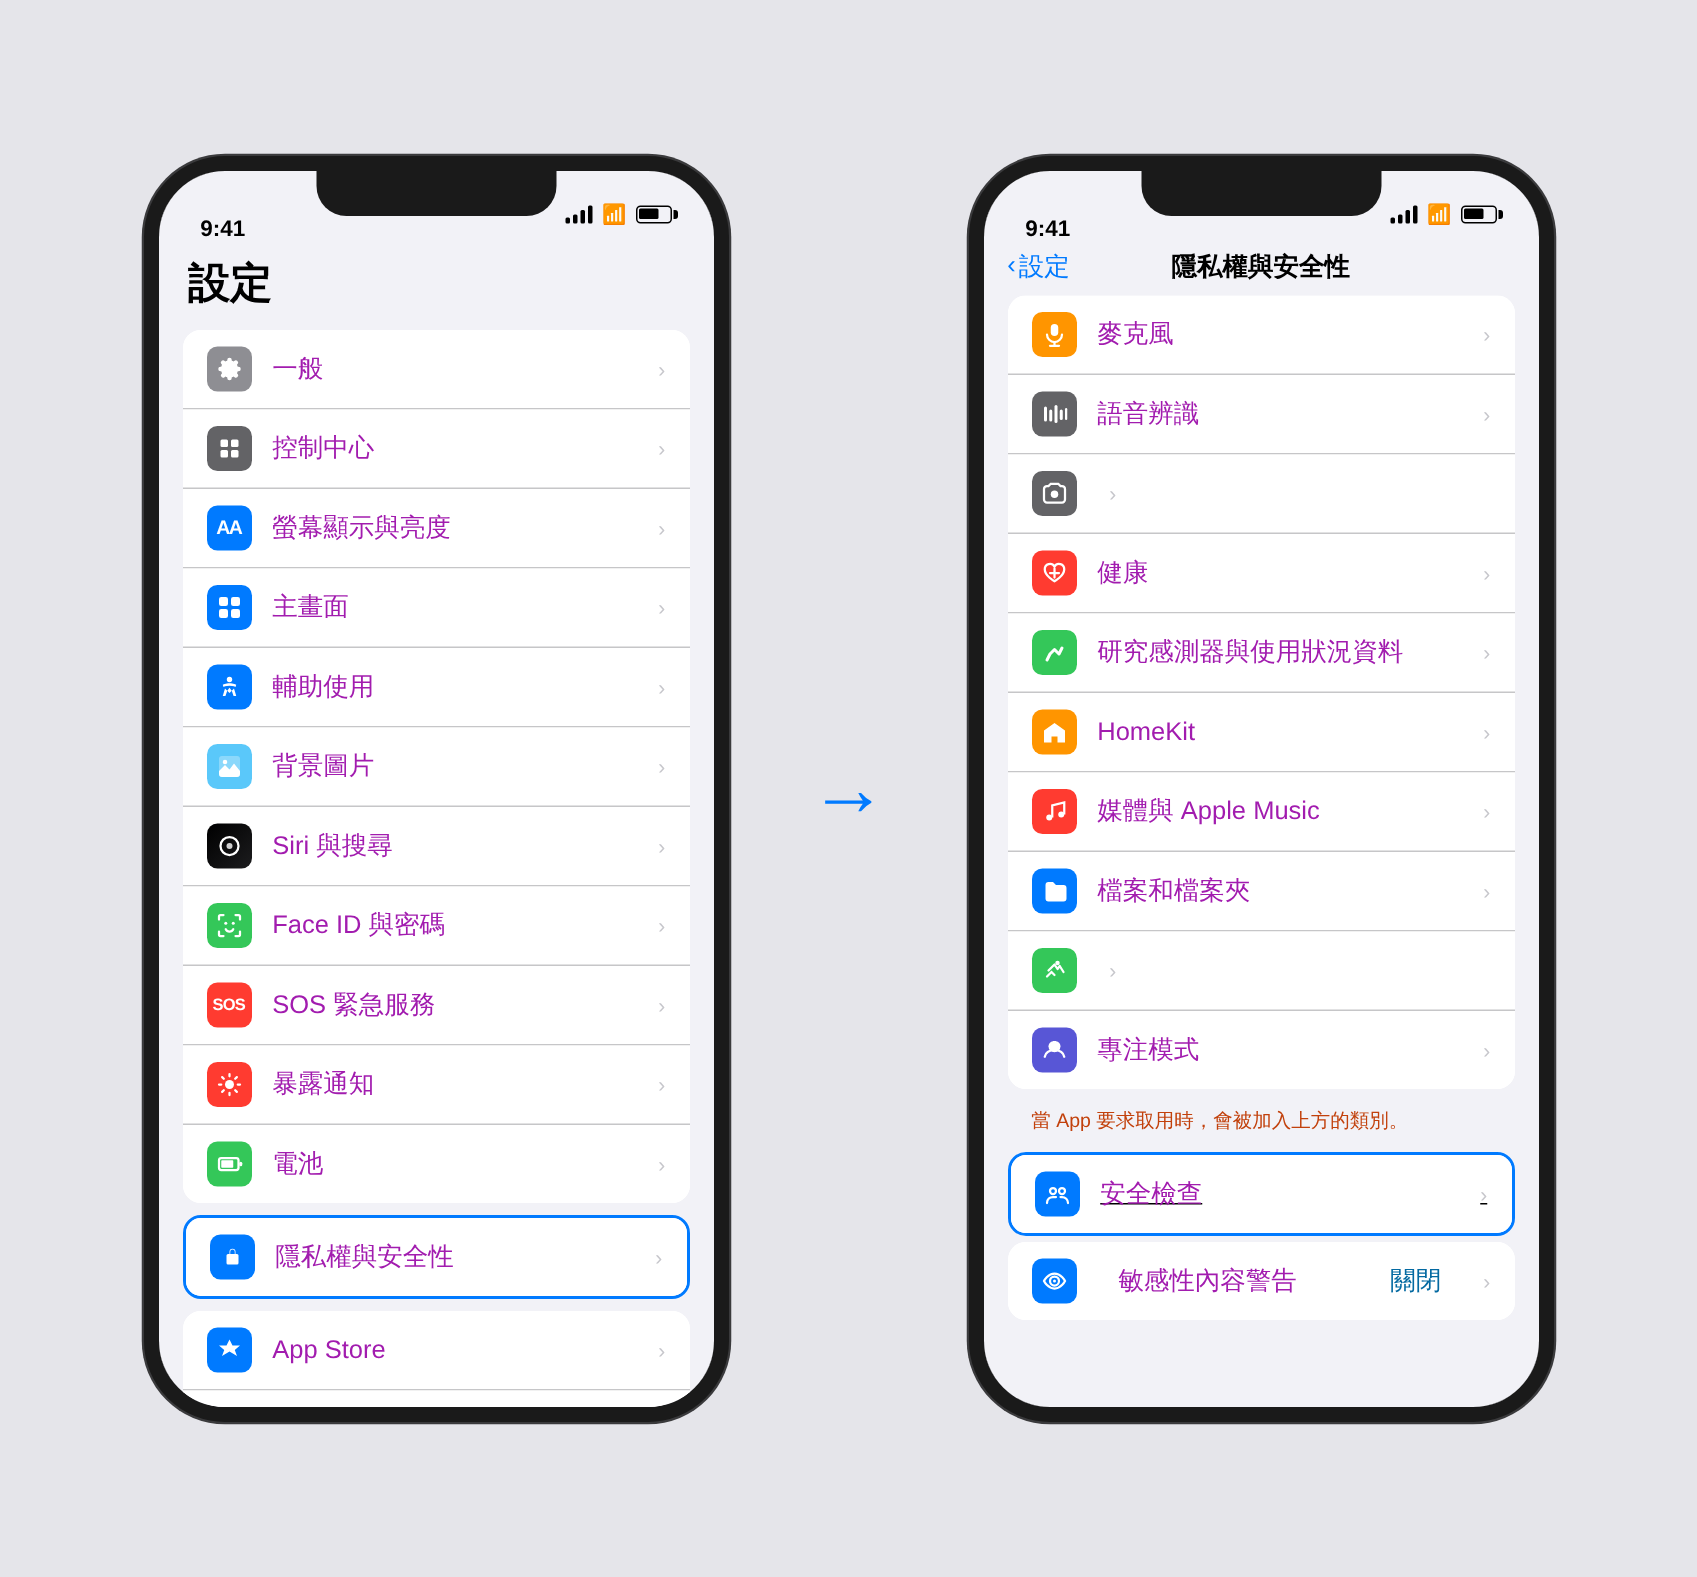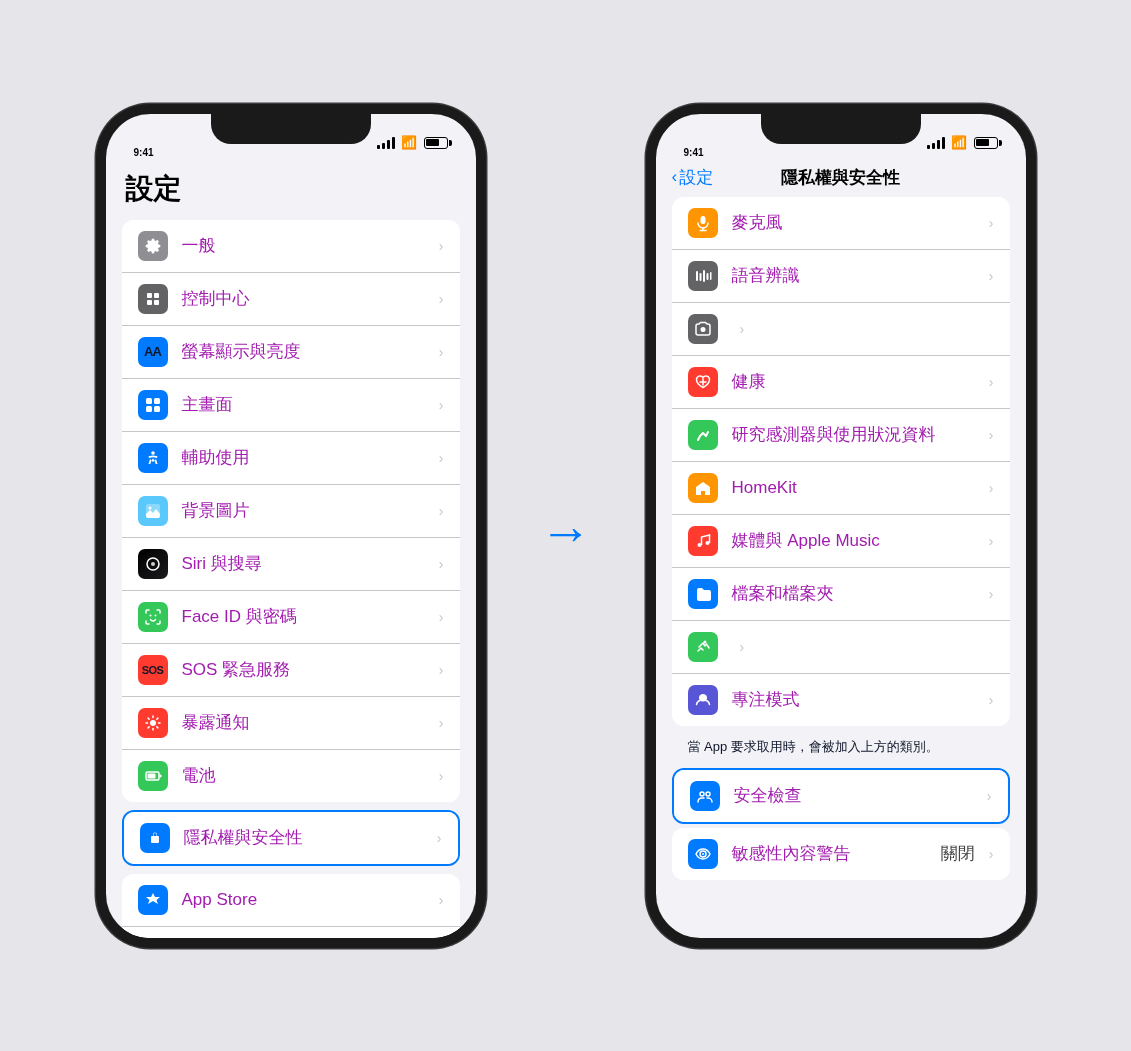--- a/index.html
+++ b/index.html
@@ -57,21 +57,21 @@
     .status-bar {
       display: flex;
       justify-content: space-between;
       align-items: center;
       padding: 14px 28px 4px;
       height: 48px;
       position: relative;
       z-index: 5;
     }
     .status-time {
-      font-size: 10px;
+      font-size: 15px;
       font-weight: 600;
       color: #000;
       margin-top: 20px;
     }
     .status-icons {
       display: flex;
       align-items: center;
       gap: 6px;
     }
     .signal-bars {
@@ -171,37 +171,37 @@
     .item-icon {
       width: 30px;
       height: 30px;
       border-radius: 7px;
       display: flex;
       align-items: center;
       justify-content: center;
       margin-right: 14px;
       flex-shrink: 0;
       font-size: 16px;
-      color: #0f172a;
+      color: #ffffff;
     }
 
     .item-label {
       flex: 1;
       font-size: 17px;
       color: #a21caf;
     }
 
     .item-chevron {
       color: #c7c7cc;
       font-size: 14px;
       margin-left: 8px;
     }
 
     .item-value {
-      color: #404040;
+      color: #0369a1;
       font-size: 17px;
       margin-right: 6px;
     }
 
     
     .item-highlighted {
       border: 2.5px solid #007aff;
       border-radius: 12px;
       margin: 0 16px 8px;
       background: #fff;
@@ -221,21 +221,21 @@
     }
     .blue-arrow {
       font-size: 52px;
       color: #007aff;
       line-height: 1;
     }
 
     
     .section-note {
       font-size: 13px;
-      color: #0f172a;
+      color: #c2410c;
       padding: 4px 32px 12px;
       line-height: 1.4;
     }
     .safety-note {
       font-size: 13px;
       color: #6c6c70;
       padding: 4px 32px 8px;
       line-height: 1.4;
     }
 
@@ -618,37 +618,37 @@
                 </svg>
             </div>
             <span class="item-label">專注模式</span>
             <span class="item-chevron">›</span>
           </div>
         </div>
 
         <div class="section-note">當 App 要求取用時，會被加入上方的類別。</div>
 
         <div class="item-highlighted-right">
-          <div class="settings-item" style="border-bottom:none;">
+          <div class="settings-item" style="border-bottom:none;text-decoration:underline;">
             <div class="item-icon icon-blue">
               <svg width="18" height="18" viewBox="0 0 18 18" fill="white">
                   <circle cx="6" cy="7" r="2" fill="none" stroke="white" stroke-width="1.5"></circle>
                   <circle cx="12" cy="7" r="2" fill="none" stroke="white" stroke-width="1.5"></circle>
                   <path d="M2 15c0-2.5 1.8-4 4-4h2" stroke="white" stroke-width="1.5" fill="none" stroke-linecap="round"></path>
                   <path d="M11 11h1a4 4 0 0 1 4 4" stroke="white" stroke-width="1.5" fill="none" stroke-linecap="round"></path>
                 </svg>
             </div>
             <span class="item-label">安全檢查</span>
             <span class="item-chevron">›</span>
           </div>
         </div>
 
 
         <div class="sensitive-section">
-          <div class="settings-item" style="border-bottom:none;">
+          <div class="settings-item" style="border-bottom:none;gap:14px;">
             <div class="item-icon" style="background:#007aff;">
               <svg width="18" height="18" viewBox="0 0 18 18" fill="white">
                   <circle cx="9" cy="9" r="3" fill="none" stroke="white" stroke-width="1.5"></circle>
                   <circle cx="9" cy="9" r="1" fill="white"></circle>
                   <path d="M2 9s2.5-5 7-5 7 5 7 5-2.5 5-7 5-7-5-7-5z" fill="none" stroke="white" stroke-width="1.5"></path>
                 </svg>
             </div>
             <span class="item-label">敏感性內容警告</span>
             <span class="item-value">關閉</span>
             <span class="item-chevron">›</span>

